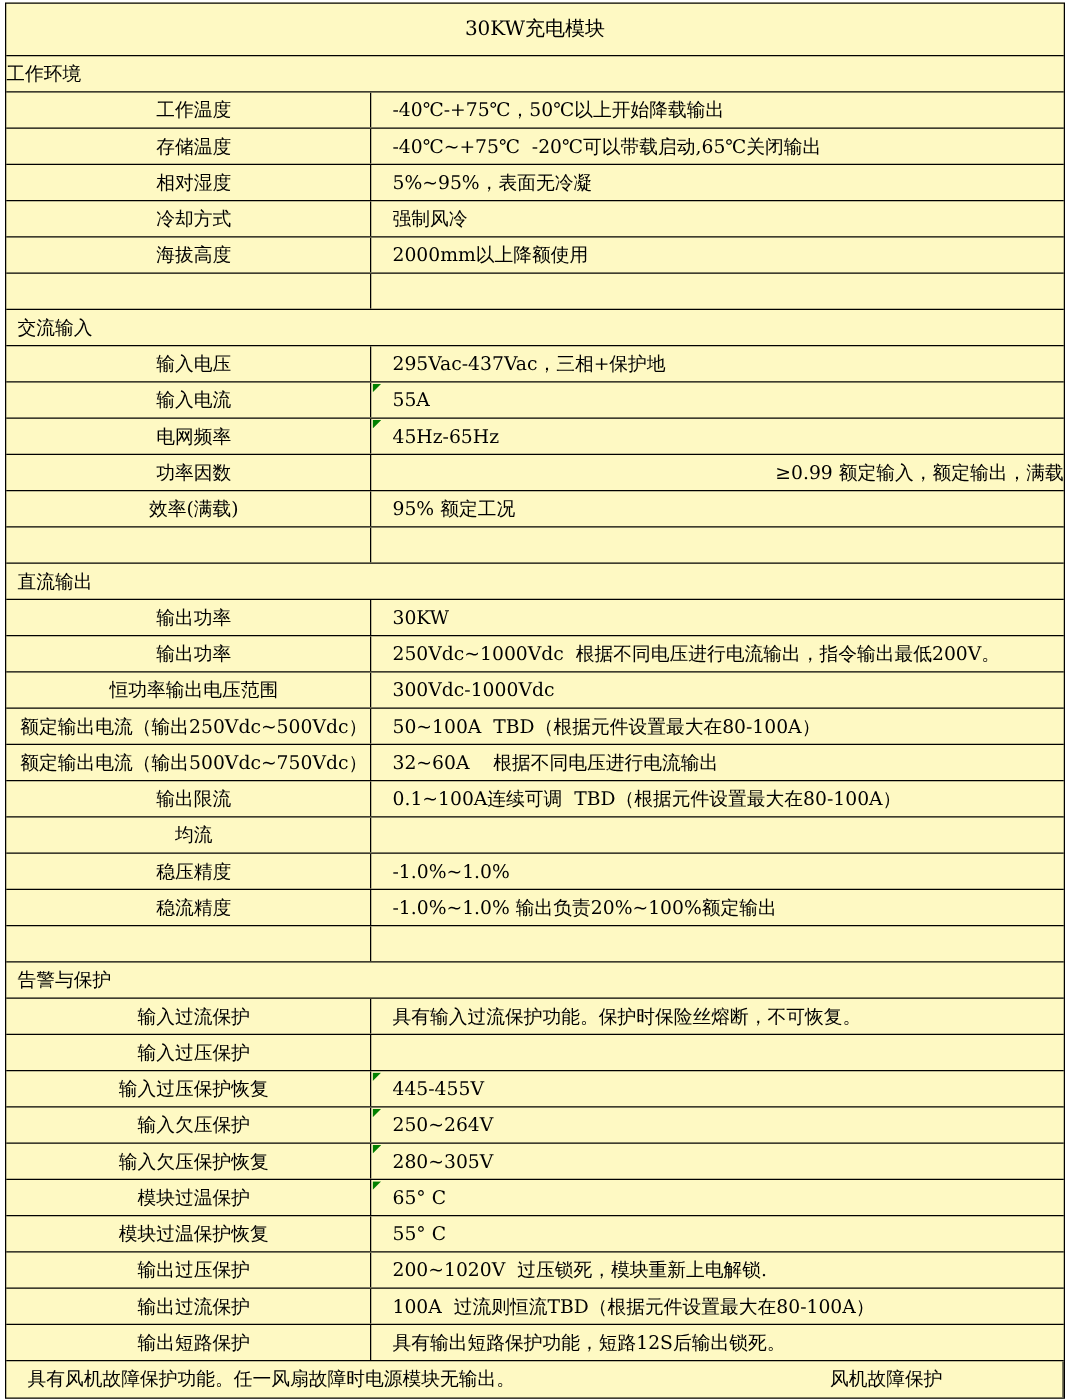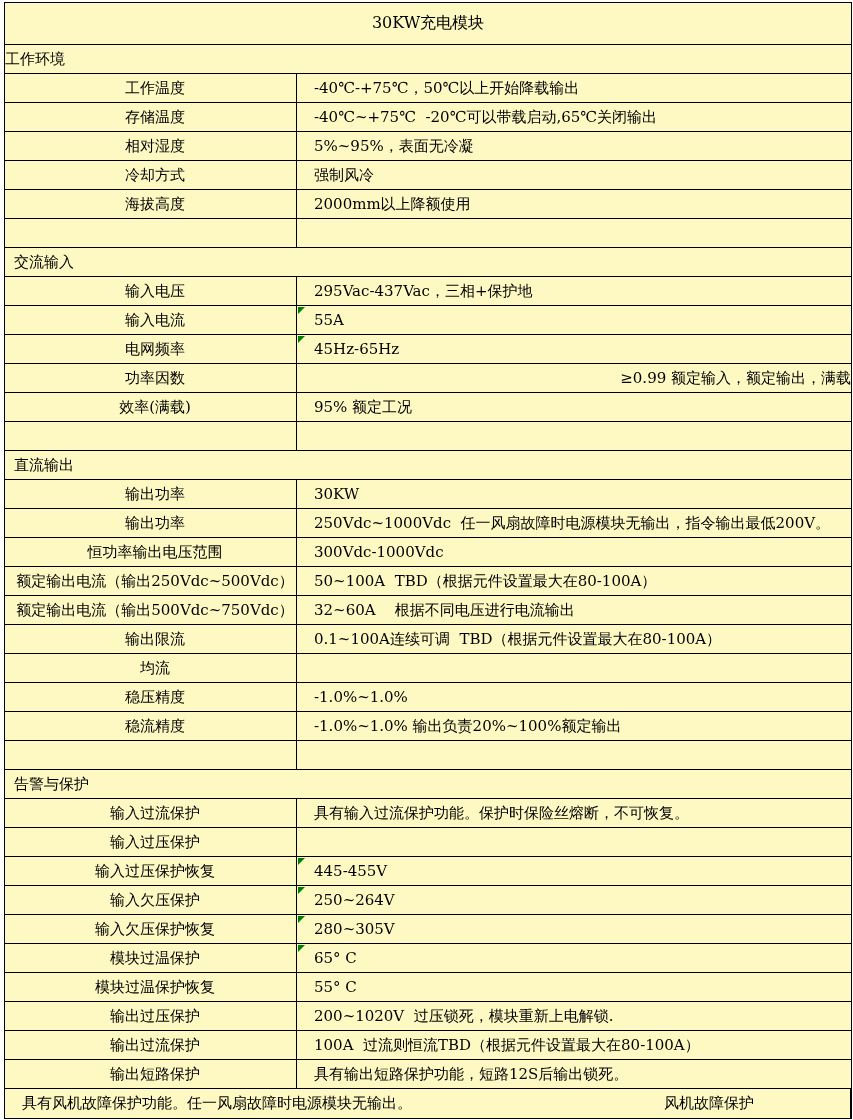--- a/index.html
+++ b/index.html
@@ -191,21 +191,21 @@
       </div>
       <div class="cell value-cell">
         <span>30KW</span>
       </div>
     </div>
     <div class="row data">
       <div class="cell label-cell">
         <span>输出功率</span>
       </div>
       <div class="cell value-cell">
-        <span>250Vdc~1000Vdc  任一风扇故障时电源模块无输出，指令输出最低200V。</span>
+        <span>250Vdc~1000Vdc  根据不同电压进行电流输出，指令输出最低200V。</span>
       </div>
     </div>
     <div class="row data">
       <div class="cell label-cell">
         <span>恒功率输出电压范围</span>
       </div>
       <div class="cell value-cell">
         <span>300Vdc-1000Vdc</span>
       </div>
     </div>

